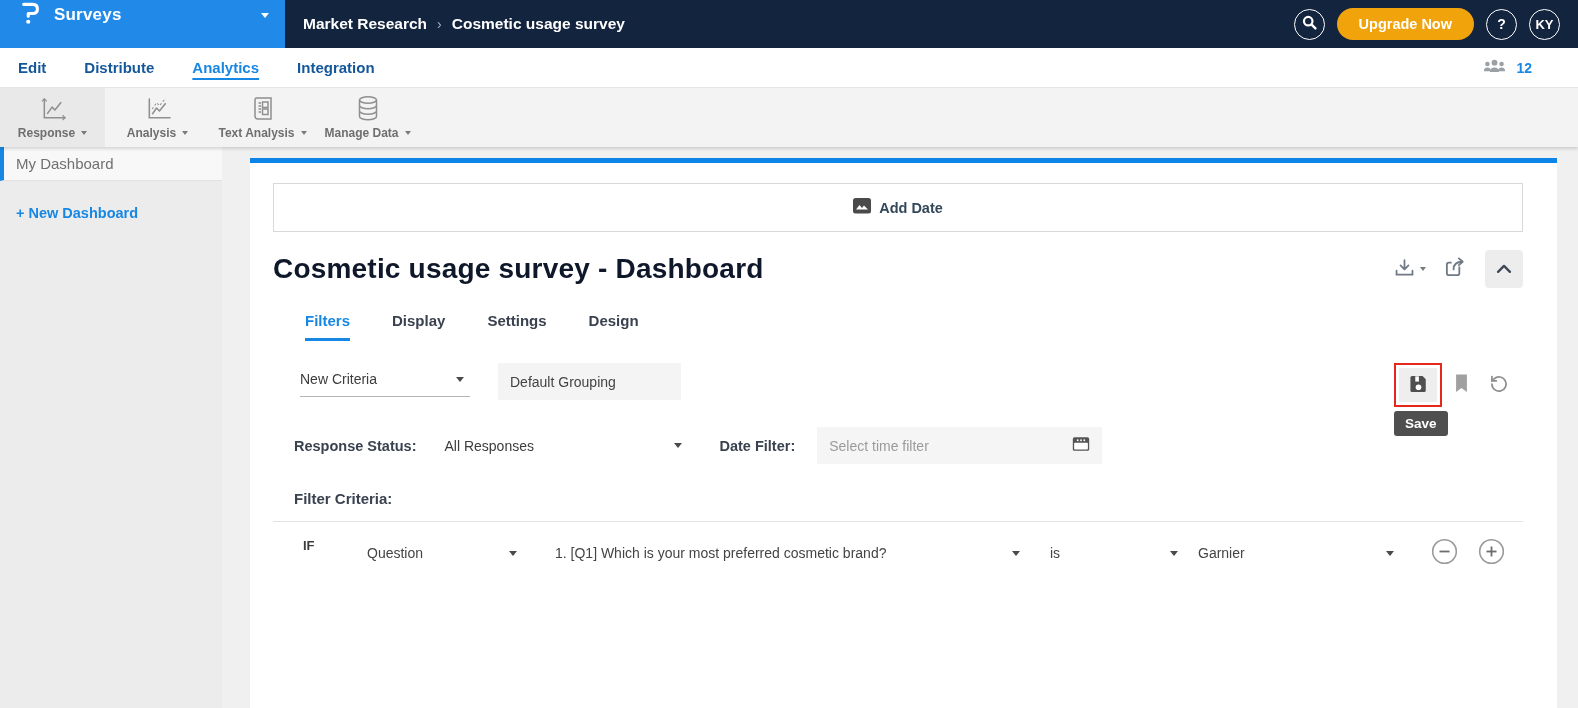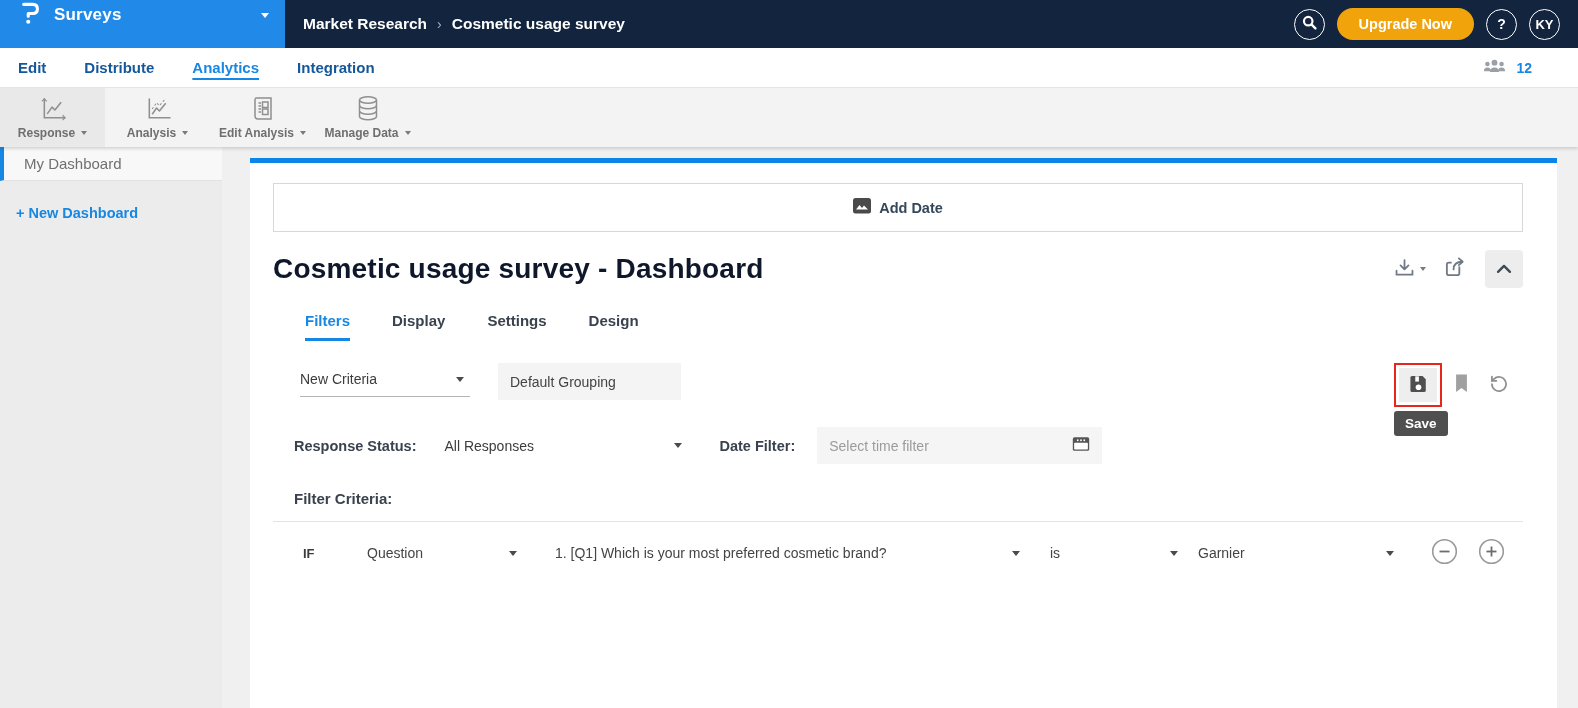--- a/index.html
+++ b/index.html
@@ -33,21 +33,21 @@
   
   .toolbar { height:59px; flex:0 0 59px; background:#f3f3f3; display:flex; box-shadow:0 2px 3px rgba(0,0,0,.14); position:relative; z-index:5; }
   .tool { width:105px; display:flex; flex-direction:column; align-items:center; justify-content:flex-end; padding-bottom:7px; gap:4px; cursor:pointer; }
   .tool.active { background:#e9e9e9; }
   .tool-label { display:flex; align-items:center; gap:6px; font-size:12px; color:#6f6f6f; font-weight:600; }
   .tool svg { display:block; }
 
   
   .content { flex:1; display:flex; min-height:0; }
   .sidebar { width:222px; flex:0 0 222px; background:#ececec; }
-  .side-item { height:34px; background:#f8f8f8; border-left:4px solid #1787e4; border-bottom:1px solid #e2e2e2; display:flex; align-items:center; padding-left:20px; font-size:15px; color:#707070; cursor:pointer; }
+  .side-item { height:34px; background:#f8f8f8; border-left:4px solid #1787e4; border-bottom:1px solid #e2e2e2; display:flex; align-items:center; padding-left:12px; font-size:15px; color:#707070; cursor:pointer; }
   .new-dashboard { margin:24px 0 0 16px; color:#1787e4; font-size:14.5px; font-weight:600; cursor:pointer; }
 
   .main { flex:1; background:#f0f0f0; padding:11px 21px 0 28px; display:flex; flex-direction:column; min-height:0; }
   .blue-line { height:5px; background:#0d84e8; flex:0 0 5px; }
   .panel { background:#fff; flex:1; padding:0 34px 0 23px; overflow:hidden; }
 
   .addlogo-box { margin-top:20px; height:49px; border:1px solid #d8d8d8; display:flex; align-items:center; justify-content:center; gap:8px; cursor:pointer; }
   .addlogo-label { color:#33475b; font-size:14.5px; font-weight:600; }
 
   .title-row { margin-top:18px; display:flex; align-items:center; }
@@ -74,21 +74,21 @@
   .field-label { margin-left:21px; font-size:14.5px; color:#39424e; font-weight:600; }
   .plain-select { display:flex; align-items:center; justify-content:space-between; font-size:14px; color:#3c3c3c; cursor:pointer; }
   .rs-select { margin-left:28px; width:238px; }
   .df-label { margin-left:37px; }
   .time-input-wrap { margin-left:22px; width:285px; height:37px; background:#f5f5f5; display:flex; align-items:center; padding:0 12px; gap:8px; }
   .time-input { flex:1; background:transparent; border:none; font-size:14px; color:#444; font-family:"Liberation Sans",sans-serif; }
   .time-input::placeholder { color:#9b9b9b; }
 
   .criteria-label { margin:26px 0 0 21px; font-size:15px; color:#39424e; font-weight:600; }
   .divider { margin-top:14px; border-top:1px solid #e3e3e3; }
-  .criteria-row { display:flex; align-items:center; padding:16px 0 14px 0; }
+  .criteria-row { display:flex; padding:16px 0 14px 0; }
   .if-label { margin-left:30px; font-size:13px; font-weight:700; color:#3c3c3c; width:16px; }
   .crit-select { font-size:14px; color:#444; display:flex; align-items:center; justify-content:space-between; cursor:pointer; }
   .crit-field { margin-left:48px; width:150px; }
   .crit-question { margin-left:38px; width:465px; }
   .crit-op { margin-left:30px; width:128px; }
   .crit-value { margin-left:20px; width:196px; }
   .row-icons { margin-left:auto; margin-right:18px; display:flex; gap:20px; }
   .row-icons button { background:none; border:none; cursor:pointer; display:flex; }
 </style>
 </head>
@@ -181,21 +181,21 @@
     <div class="tool">
       <span>
         <svg width="24" height="26" viewBox="0 0 24 26" fill="none" stroke="#8f8f8f" stroke-width="1.5">
             <path d="M5 2 H20 V23 H7 Q4 23 4 20 V4 Q4 2 5 2 Z"></path>
             <rect x="11.5" y="6" width="5.5" height="5.5"></rect>
             <rect x="11.5" y="13" width="5.5" height="5.5"></rect>
             <path d="M7.5 7 h2.5 M7.5 10 h2.5 M7.5 13 h2.5 M7.5 16 h2.5"></path>
           </svg>
       </span>
       <span class="tool-label">
-          <span>Edit Analysis</span>
+          <span>Text Analysis</span>
           <span class="caret sm"></span>
         </span>
     </div>
     <div class="tool">
       <span>
         <svg width="24" height="27" viewBox="0 0 24 27" fill="none" stroke="#8f8f8f" stroke-width="1.5">
             <ellipse cx="12" cy="5" rx="8.5" ry="3.2"></ellipse>
             <path d="M3.5 5 v5.5 c0 1.8 3.8 3.2 8.5 3.2 s8.5-1.4 8.5-3.2 V5"></path>
             <path d="M3.5 10.5 v5.5 c0 1.8 3.8 3.2 8.5 3.2 s8.5-1.4 8.5-3.2 v-5.5"></path>
             <path d="M3.5 16 v5.5 c0 1.8 3.8 3.2 8.5 3.2 s8.5-1.4 8.5-3.2 V16"></path>

